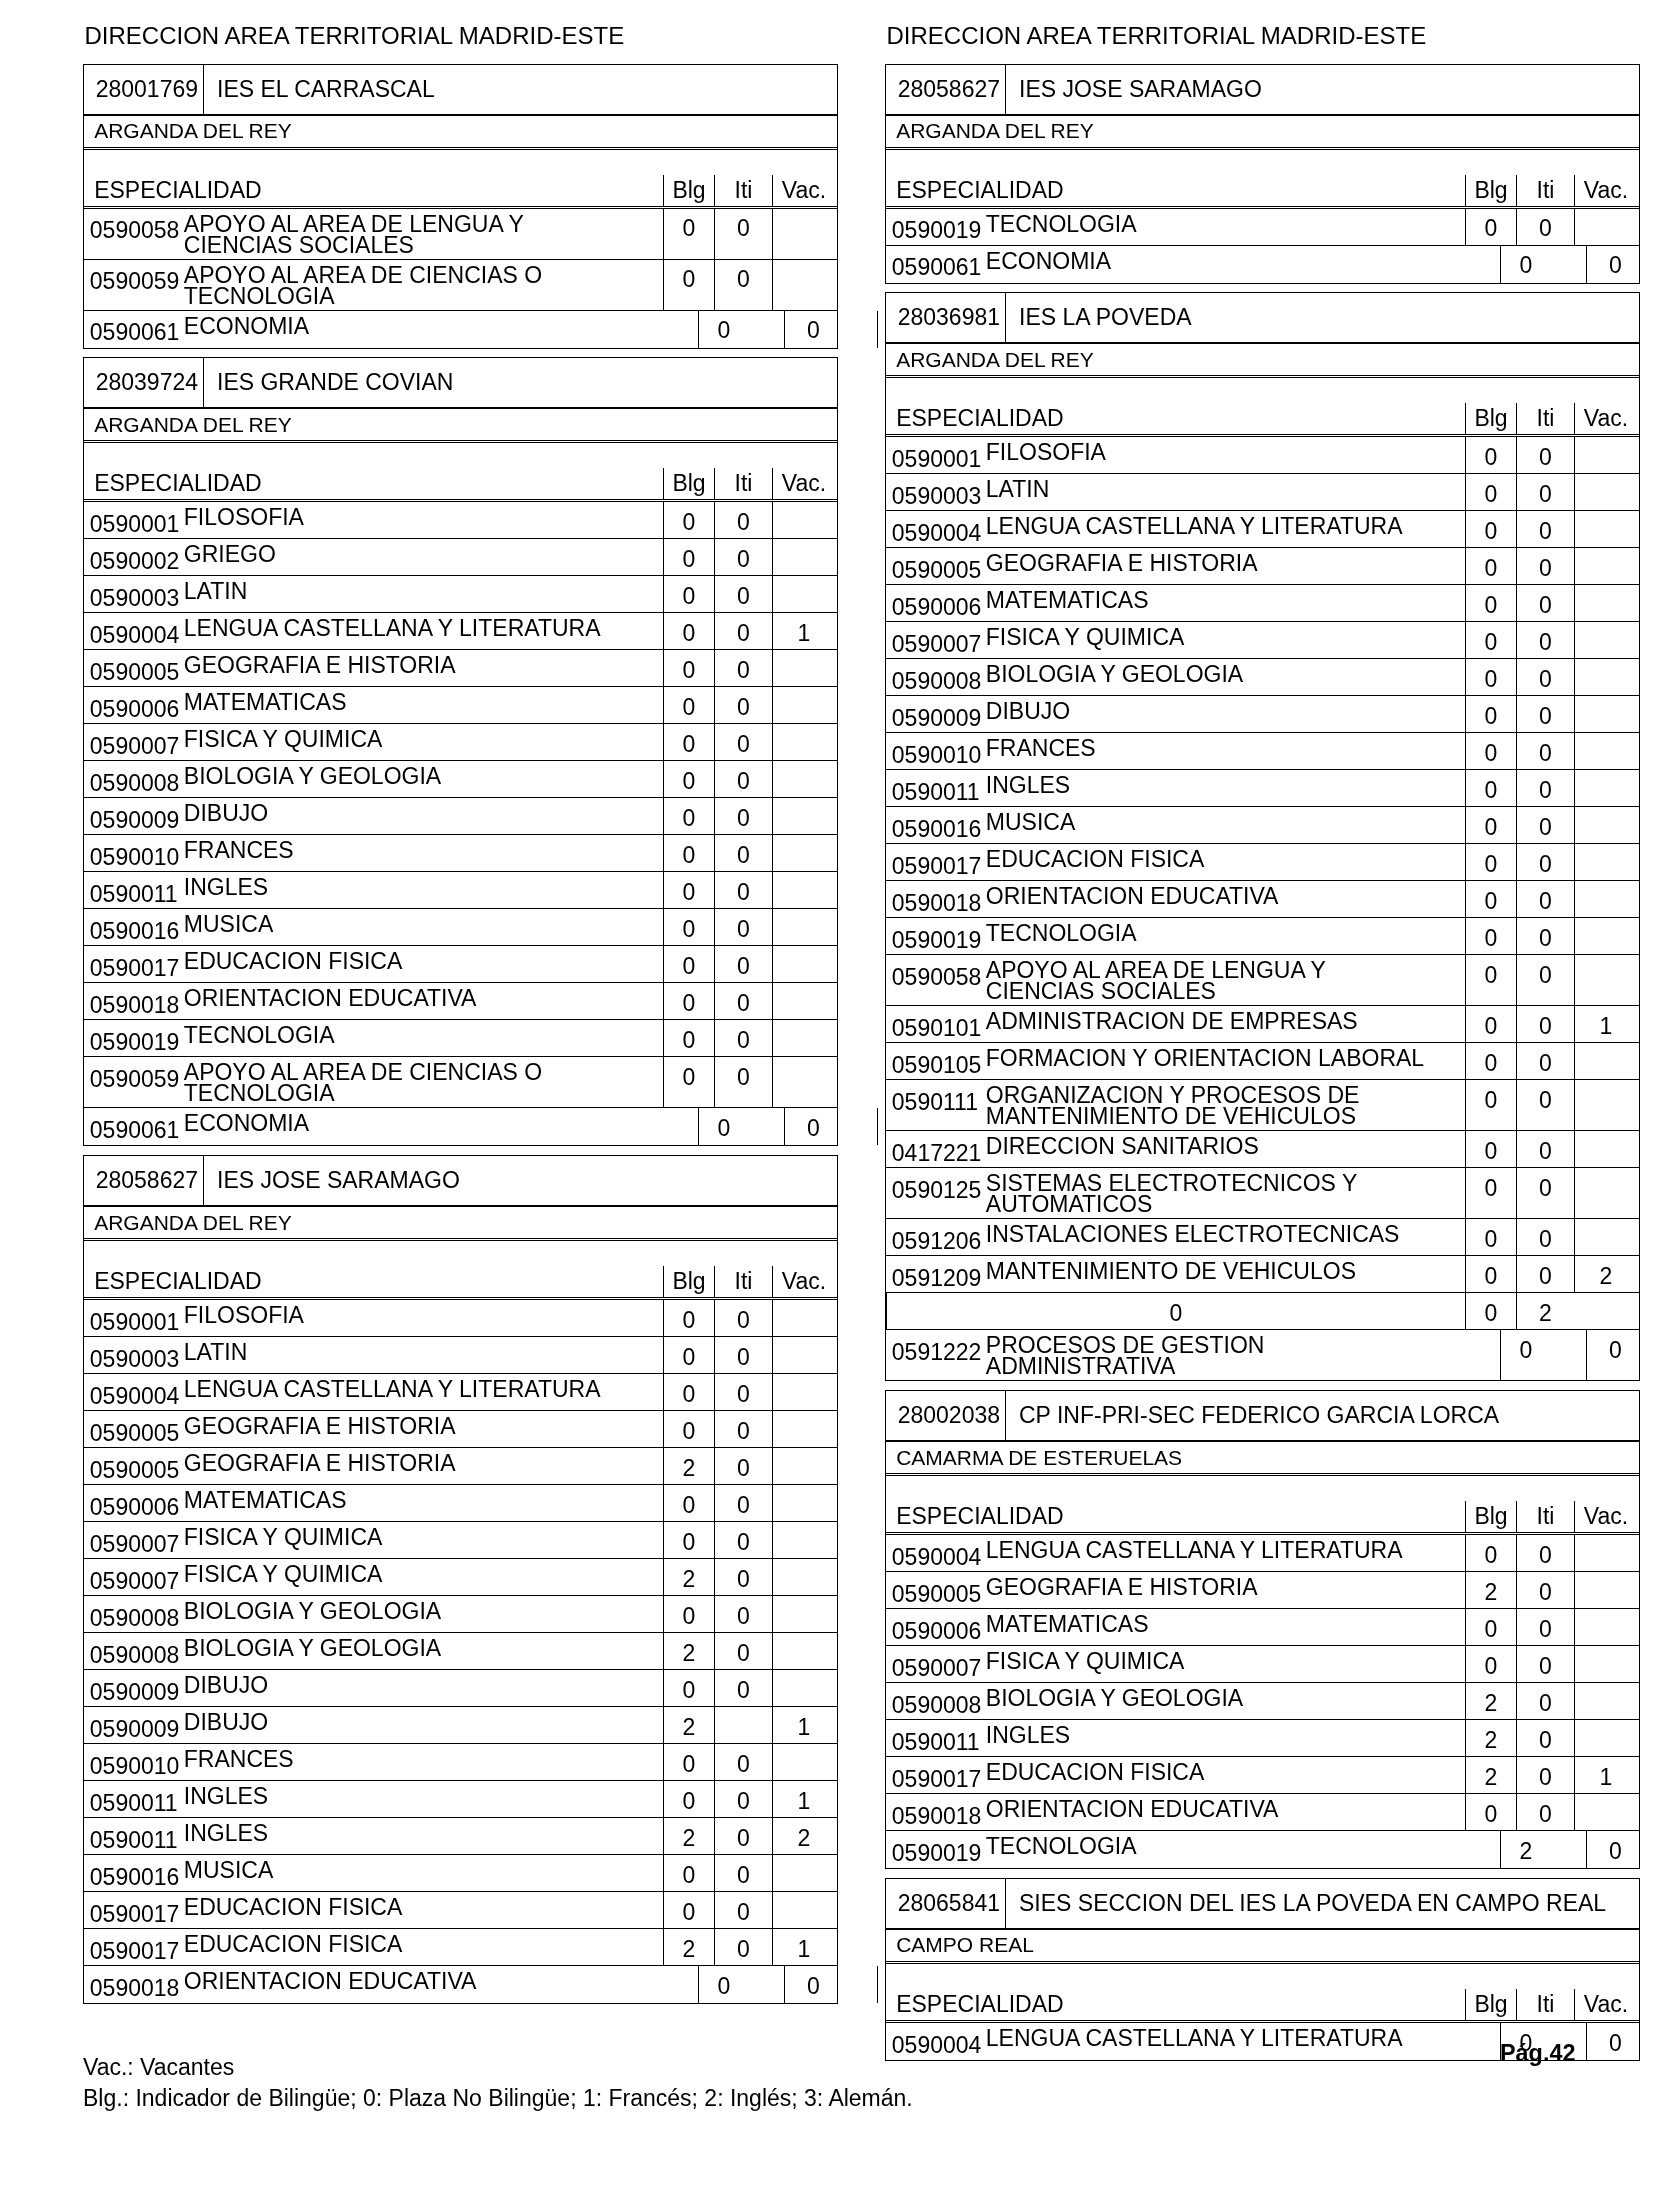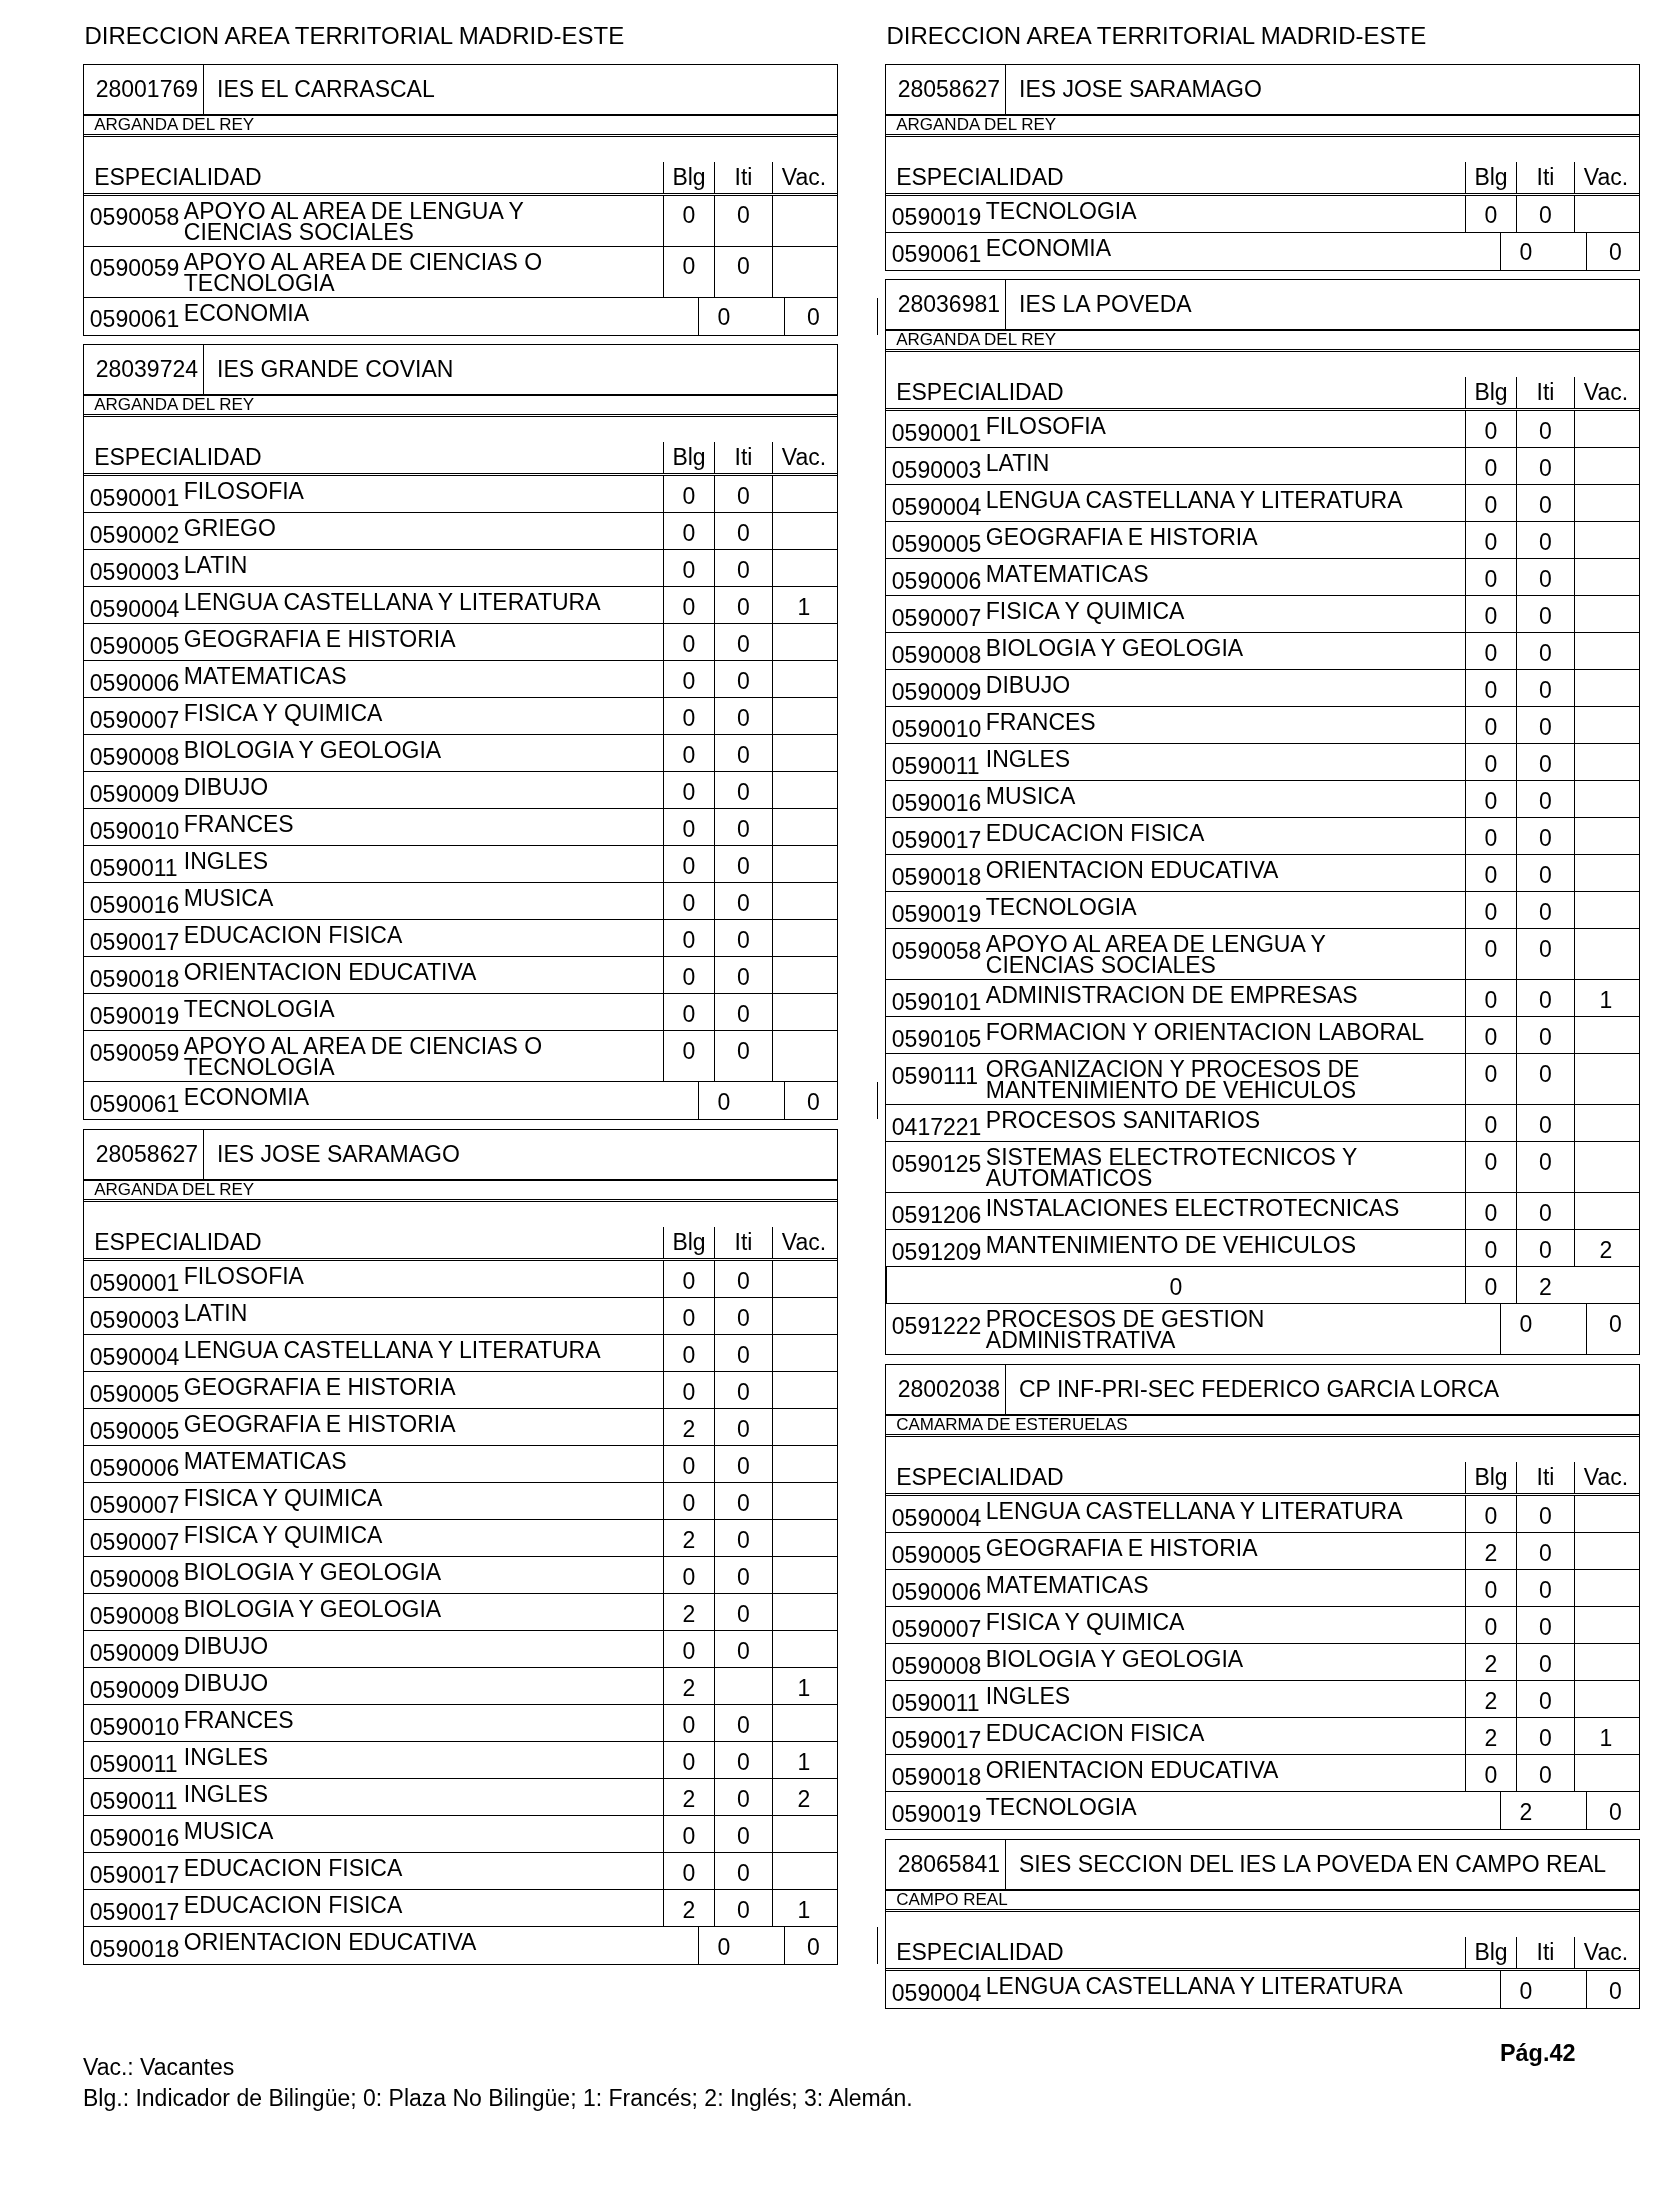--- a/index.html
+++ b/index.html
@@ -6,21 +6,21 @@
   html,body { background:#fff; }
   body { width:1655px; height:2205px; position:relative; font-family:"Liberation Sans","DejaVu Sans",sans-serif; color:#000; overflow:hidden; }
   .page { position:absolute; inset:0; padding:22px 0 0 83px; }
   .columns { display:flex; align-items:flex-start; gap:47px; }
   .col { width:755px; flex:0 0 auto; }
   .area-header { font-size:24px; line-height:27px; margin:0 0 14.6px 1.5px; white-space:nowrap; }
   .block { width:755px; border:1.5px solid #000; margin-bottom:8.8px; background:#fff; }
   .school-head { display:flex; align-items:center; height:51px; border-bottom:2.2px solid #000; font-size:23px; }
   .school-code { width:120px; align-self:stretch; display:flex; align-items:center; padding-left:11.7px; border-right:1.5px solid #000; flex:0 0 auto; }
   .school-name { padding-left:13px; white-space:nowrap; }
-  .loc-row { height:21px; display:flex; align-items:center; padding-left:10.2px; border-bottom:3.7px double #000; font-size:17px; }
+  .loc-row { height:34px; display:flex; align-items:center; padding-left:10.2px; border-bottom:3.7px double #000; font-size:21px; }
   .grid-head { display:grid; grid-template-columns:579px 51px 58px 63px; height:34px; border-bottom:3.7px double #000; font-size:23px;margin-top:25px; }
   .gh-spec { display:flex; align-items:center; padding-left:10.2px; }
   .gh-num { display:flex; align-items:center; justify-content:center; border-left:1.5px solid #000; }
   .rows { display:block; }
   .row { display:grid; grid-template-columns:579px 51px 58px 63px; border-bottom:1.5px solid #000; min-height:37px; font-size:23px; }
   .row:last-child { border-bottom:none;gap:35px; }
   .cell-spec { display:flex; align-items:flex-start; padding:5.1px 0 2.9px 5.8px; }
   .spec-code { width:94px; flex:0 0 auto; position:relative; top:3.7px; }
   .spec-name { white-space:pre-line; line-height:21px; padding-right:4.4px; }
   .cell-num { border-left:1.5px solid #000; text-align:center; padding-top:6.6px; }
@@ -703,21 +703,21 @@
 MANTENIMIENTO DE VEHICULOS</span>
     </div>
     <div class="cell-num">0</div>
     <div class="cell-num">0</div>
     <div class="cell-num"></div>
   </div>
 
   <div class="row">
     <div class="cell-spec">
       <span class="spec-code">0417221</span>
-      <span class="spec-name">PROCESOS SANITARIOS</span>
+      <span class="spec-name">DIRECCION SANITARIOS</span>
     </div>
     <div class="cell-num">0</div>
     <div class="cell-num">0</div>
     <div class="cell-num"></div>
   </div>
 
   <div class="row">
     <div class="cell-spec">
       <span class="spec-code">0590125</span>
       <span class="spec-name">SISTEMAS ELECTROTECNICOS Y

